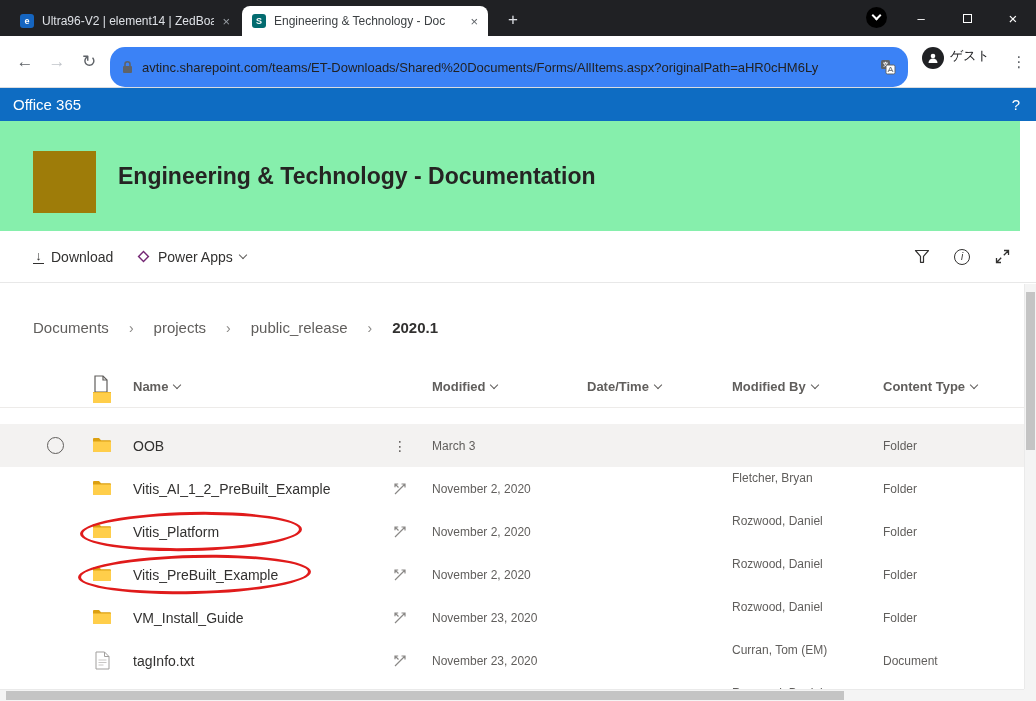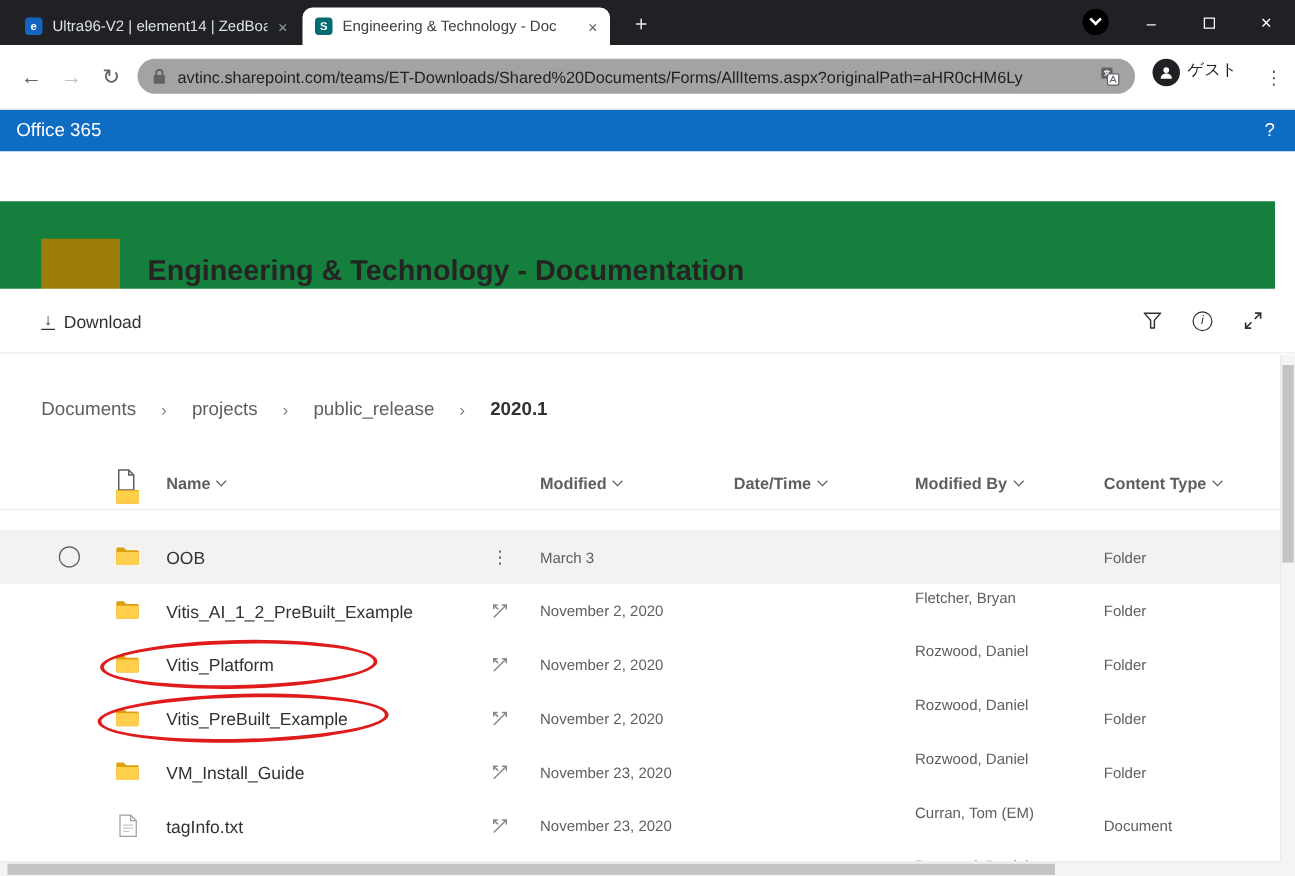--- a/index.html
+++ b/index.html
@@ -25,34 +25,34 @@
   .wb-max { left:944px; }
   .wb-close { left:990px; font-size:15px; }
   .max-glyph { width:9px; height:9px; border:1px solid #fff; }
 
   
   .navbar { position:absolute; top:36px; left:0; right:0; height:52px; background:#fff; border-bottom:1px solid #dadce0; }
   .nav-icon { position:absolute; top:0; height:51px; width:30px; display:flex; align-items:center; justify-content:center; font-size:17px; color:#5f6368; }
   .ni-back { left:10px; }
   .ni-fwd { left:42px; color:#c0c4c9; }
   .ni-refresh { left:74px; }
-  .addr { position:absolute; left:110px; top:11px; width:798px; height:28px; background:#a3a3a3; border-radius:15px; display:flex; align-items:center; gap:9px; padding:12px 12px; }
+  .addr { position:absolute; left:110px; top:11px; width:798px; height:40px; background:#3b82f6; border-radius:15px; display:flex; align-items:center; gap:9px; padding:12px 12px; }
   .url { flex:1; font-size:13px; color:#202124; white-space:nowrap; overflow:hidden; }
   .profile { position:absolute; left:922px; top:11px; height:30px; display:flex; align-items:flex-start; gap:6px; }
   .avatar { width:22px; height:22px; border-radius:50%; background:#202124; display:flex; align-items:center; justify-content:center; }
   .profile-label { font-size:13px; color:#202124; }
   .kebab { position:absolute; left:1006px; top:0; width:26px; height:51px; display:flex; align-items:center; justify-content:center; font-size:15px; color:#5f6368; }
 
   
   .o365 { position:absolute; top:88px; left:0; right:0; height:33px; background:var(--accent-blue,#0e6cc2); color:#fff; }
   .o365-brand { position:absolute; left:13px; top:0; height:33px; display:flex; align-items:center; font-size:15px; font-weight:400; }
   .o365-help { position:absolute; right:16px; top:0; height:33px; display:flex; align-items:center; font-size:15px; }
 
   
-  .site-header { position:absolute; top:121px; left:0; right:16px; height:110px; background:#15803d;margin-top:40px; }
+  .site-header { position:absolute; top:121px; left:0; right:16px; height:110px; background:#86efac; }
   .logo { position:absolute; left:33px; top:30px; width:63px; height:62px; background:var(--logo-gold,#9e7c09); }
   .site-title { position:absolute; left:118px; top:0; height:110px; display:flex; align-items:center; font-size:23px; font-weight:700; color:#252423; }
 
   
   .cmdbar { position:absolute; top:231px; left:0; right:0; height:52px; background:#fff; border-bottom:1px solid #e8e8e8; box-shadow:0 3px 4px -2px rgba(0,0,0,.07); }
   .cmd-item { position:absolute; top:0; height:51px; display:flex; align-items:center; gap:7px; font-size:14px; color:#323130; }
   .ci-download { left:33px; }
   .ci-papps { left:136px; }
   .ci-view { left:762px; }
   .ci-funnel { left:908px; width:28px; justify-content:center; }
@@ -167,20 +167,29 @@
   <div class="site-title">Engineering &amp; Technology - Documentation</div>
 </div>
 
 <div class="cmdbar">
   <div class="cmd-item ci-download">
     <span class="dl-icon">
         <span class="arrow">↓</span>
         <span class="bar"></span>
       </span>
     <span>Download</span>
+  </div>
+  <div class="cmd-item ci-papps">
+    <span style="line-height:0;">
+      <svg width="15" height="15" viewBox="0 0 15 15">
+          <rect x="4" y="4" width="7" height="7" transform="rotate(45 7.5 7.5)" fill="none" stroke="#742774" stroke-width="1.4"></rect>
+        </svg>
+    </span>
+    <span>Power Apps</span>
+    <span class="chev-g"></span>
   </div>
   <div class="cmd-item ci-funnel">
     <span style="line-height:0;">
       <svg width="16" height="15" viewBox="0 0 16 15">
           <path d="M1.5 1.5 h13 l-5 5.8 v6 h-3 v-6 z" fill="none" stroke="#323130" stroke-width="1.2" stroke-linejoin="round"></path>
         </svg>
     </span>
   </div>
   <div class="cmd-item ci-info">
     <span class="info-circle">i</span>

